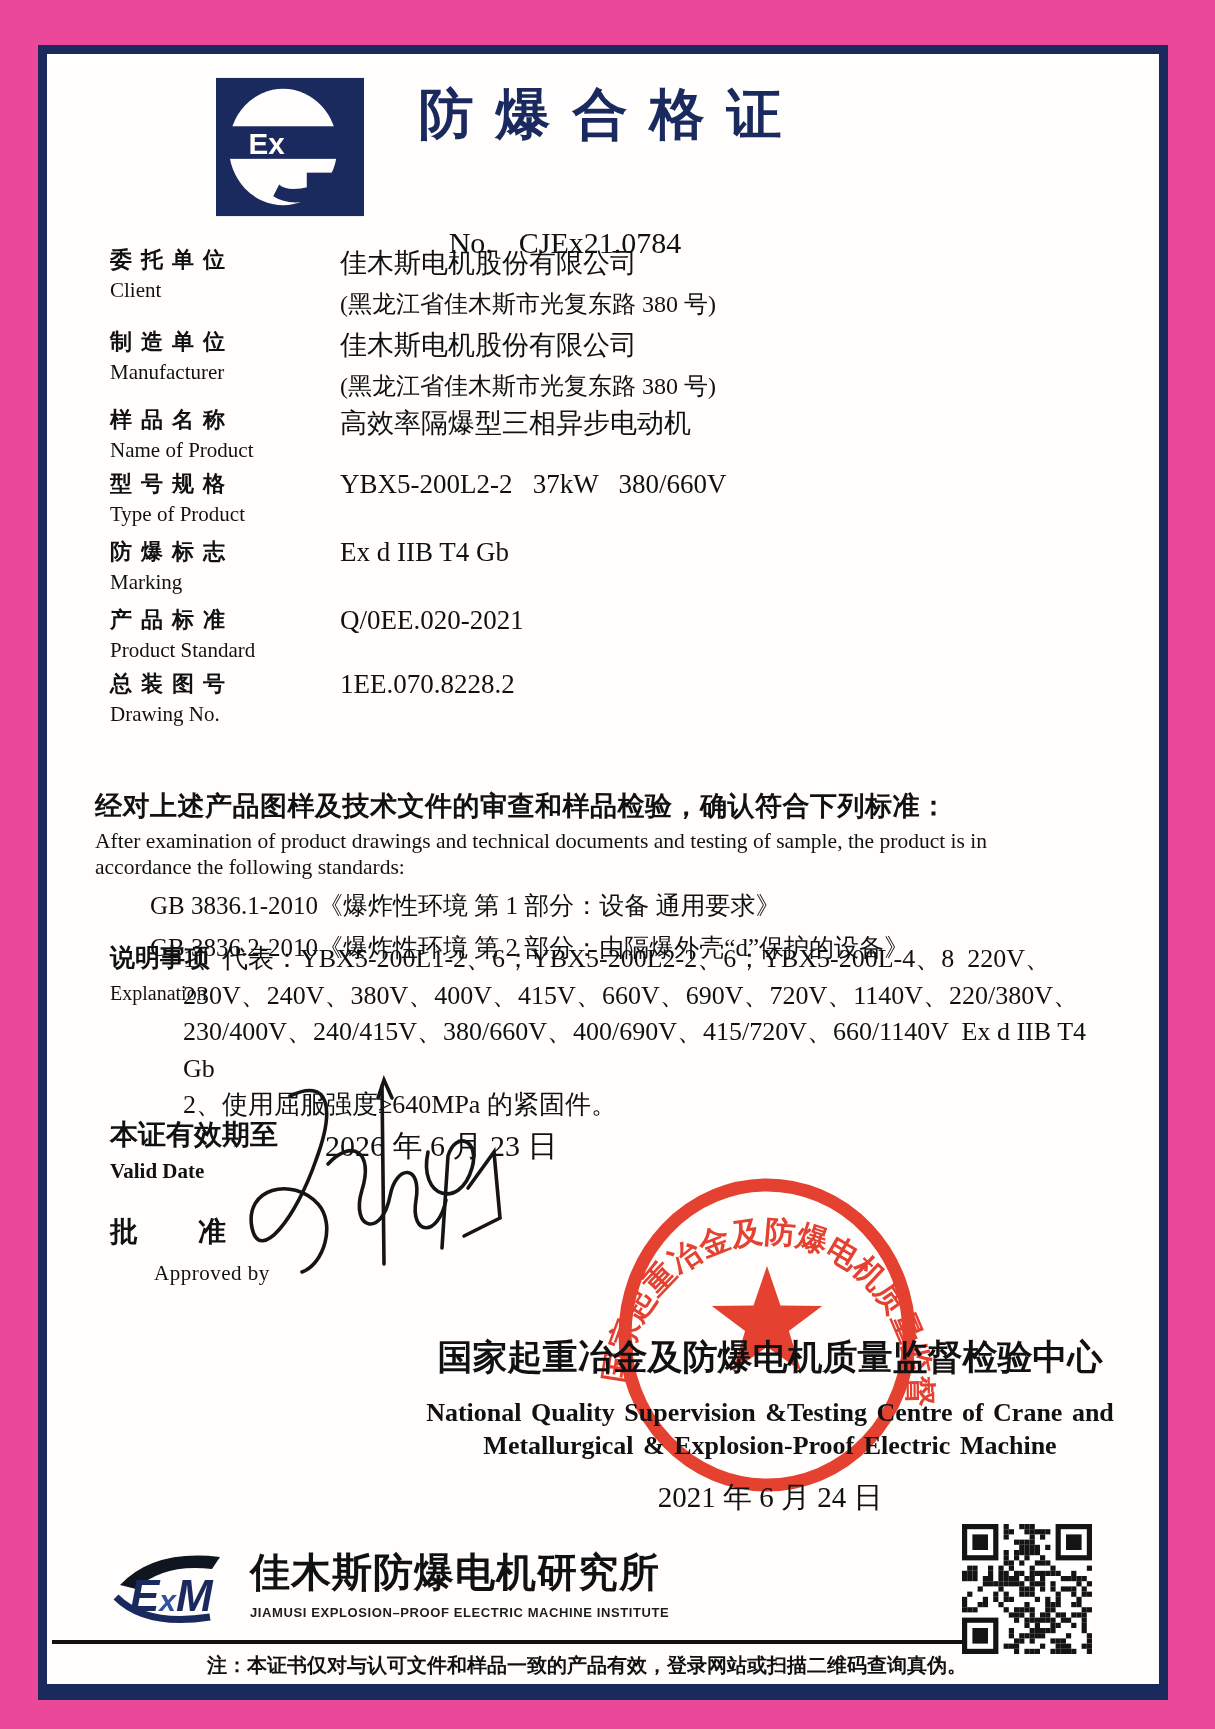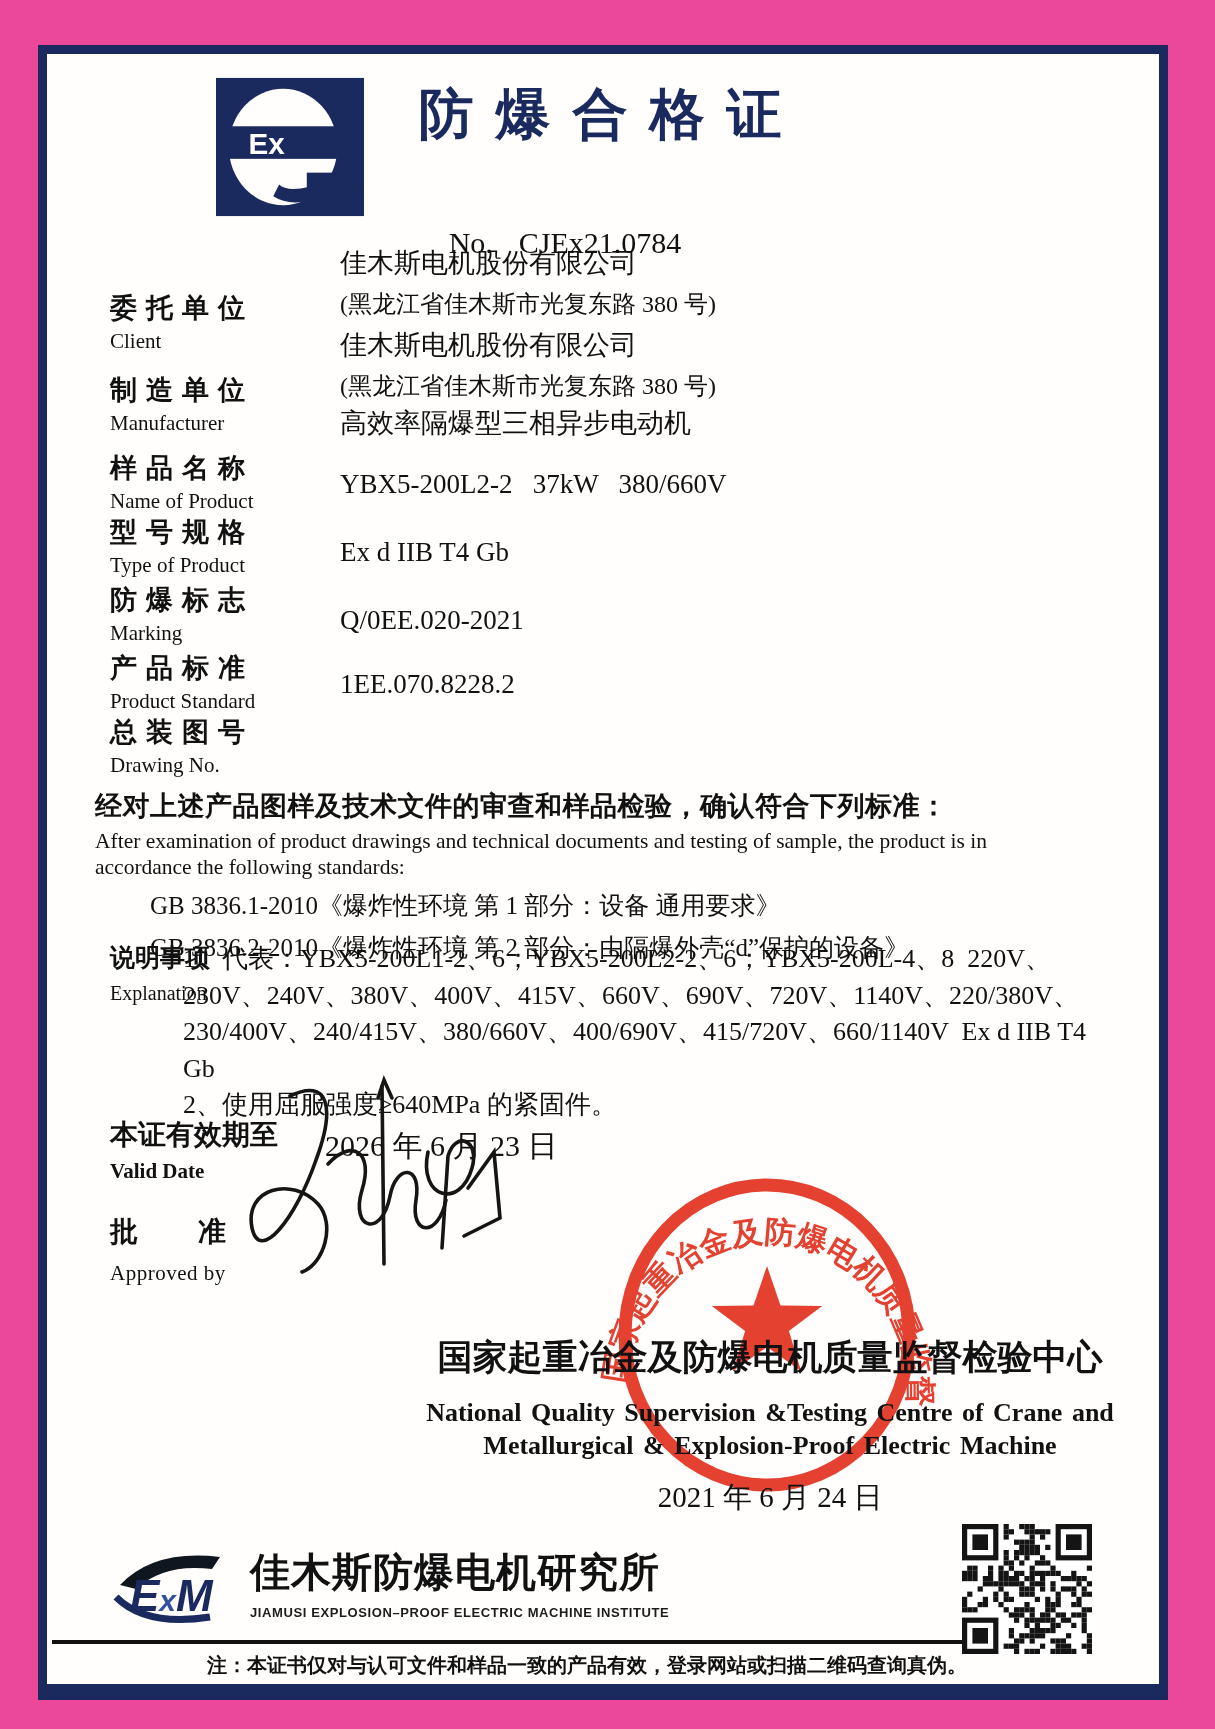--- a/index.html
+++ b/index.html
@@ -14,21 +14,21 @@
   .title-block{left:330px;top:78px;width:540px;text-align:center;}
   .title-cn{font-family:"DejaVu Sans","Liberation Sans",sans-serif;font-weight:900;color:#1b2a5e;
             font-size:55px;letter-spacing:22px;white-space:nowrap;margin-left:22px;}
   .title-en{margin-top:10px;color:#1b2a5e;font-weight:bold;font-size:27px;letter-spacing:1px;word-spacing:12px;white-space:nowrap;}
   .cert-no{left:270px;top:192px;width:560px;text-align:center;font-size:30px;white-space:pre;}
   .cert-no .num{margin-left:26px;}
 
   
   .frow{left:0;width:1130px;}
   .flabel{position:absolute;left:110px;width:260px;}
-  .flabel .cn{font-family:"DejaVu Sans","Liberation Sans",sans-serif;font-weight:900;font-size:27px;letter-spacing:9px;white-space:nowrap;margin-top:45px;}
+  .flabel .cn{font-family:"DejaVu Sans","Liberation Sans",sans-serif;font-weight:900;font-size:22px;letter-spacing:9px;white-space:nowrap;}
   .flabel .en{font-size:21px;margin-top:3px;white-space:nowrap;}
   .fvalue{position:absolute;left:340px;width:720px;font-size:27px;white-space:pre-wrap;}
   .fvalue .line2{font-size:24px;margin-top:7px;}
 
   
   .statement{left:95px;top:788px;width:1000px;}
   .st-cn{font-family:"DejaVu Sans","Liberation Sans",sans-serif;font-weight:900;font-size:27px;letter-spacing:0.5px;white-space:nowrap;}
   .st-en{font-size:21.5px;line-height:1.22;width:905px;margin-top:4px;}
   .st-standards div{font-size:25px;padding-left:55px;margin-top:9px;white-space:nowrap;}
 
@@ -39,21 +39,21 @@
   .exp-content{left:183px;top:941px;width:925px;font-size:26px;line-height:36.5px;}
   .exp-content p{margin:0;white-space:pre-wrap;}
 
   
   .valid-label{left:110px;top:1116px;}
   .valid-label .cn{font-family:"DejaVu Sans","Liberation Sans",sans-serif;font-weight:900;font-size:28px;white-space:nowrap;}
   .valid-label .en{font-size:21px;font-weight:bold;margin-top:5px;}
   .valid-value{left:325px;top:1126px;font-size:30px;white-space:pre;}
   .appr-label{left:110px;top:1213px;}
   .appr-label .cn{font-family:"DejaVu Sans","Liberation Sans",sans-serif;font-weight:900;font-size:28px;letter-spacing:60px;white-space:nowrap;}
-  .appr-label .en{font-size:21px;margin-top:10px;letter-spacing:0.5px;}
+  .appr-label .en{font-size:21px;margin-top:10px;letter-spacing:0.5px;margin-left:44px;}
   .signature{left:232px;top:1068px;width:280px;height:240px;z-index:3;}
 
   
   .stamp{left:570px;top:1138px;width:395px;height:395px;z-index:1;opacity:0.93;}
   .authority{left:380px;top:1334px;width:780px;text-align:center;z-index:2;}
   .auth-cn{font-family:"DejaVu Sans","Liberation Sans",sans-serif;font-weight:900;font-size:35px;white-space:nowrap;}
   .auth-en{font-weight:bold;font-size:26px;line-height:1.25;margin-top:16px;word-spacing:3px;}
   .auth-date{font-size:29px;margin-top:16px;white-space:pre;}
 
   

